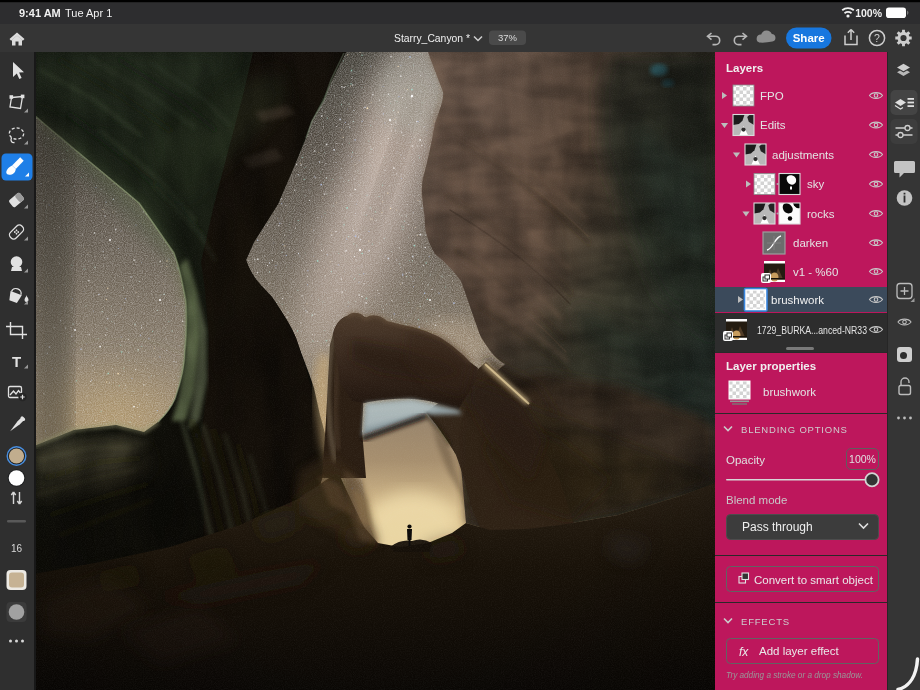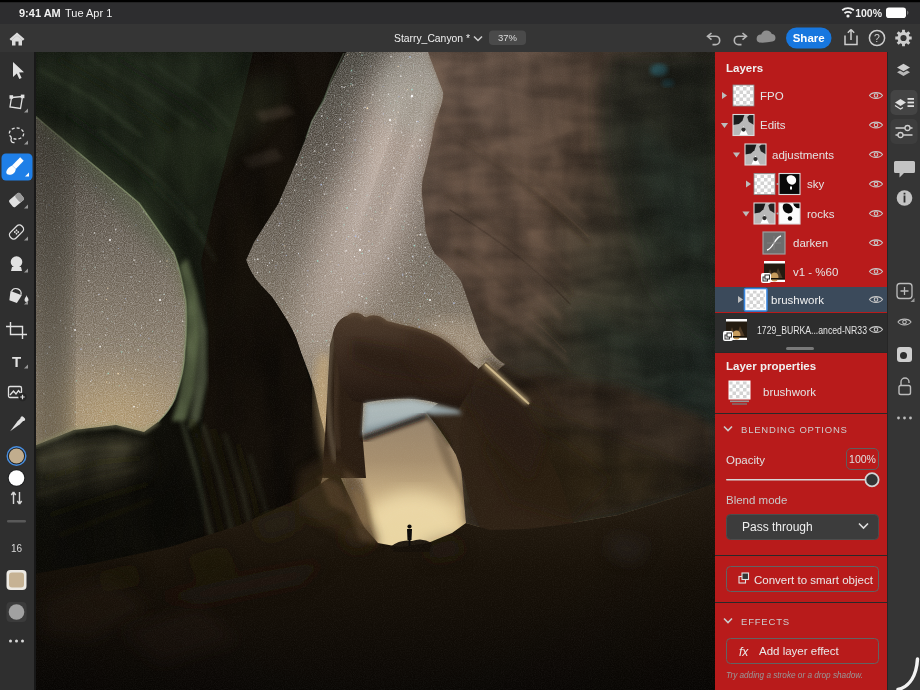--- a/index.html
+++ b/index.html
@@ -2019,21 +2019,21 @@
 
 <g fill="#0b0908">
 <circle cx="409.5" cy="526.5" r="2.1"></circle>
 <path d="M407,529 L412,529 L411.5,540 L410.5,540 L410.3,546 L408.7,546 L408.5,540 L407.5,540 Z"></path>
 </g>
 
 <rect x="34" y="52" width="681" height="638" fill="url(#vinG)"></rect>
 <rect x="34" y="52" width="681" height="638" filter="url(#grain)" opacity="0.05"></rect>
 <rect x="34" y="52" width="2" height="638" fill="#191919"></rect>
 </svg></div>
-  <div class="abs" style="left:715px;top:52px;width:172px;height:638px;background:#b91c1c;">
+  <div class="abs" style="left:715px;top:52px;width:172px;height:638px;background:#be185d;">
 <svg width="172" height="638" viewBox="0 0 172 638" xmlns="http://www.w3.org/2000/svg" style="position:absolute;left:0;top:0">
 <defs>
 <pattern id="ck" width="7" height="7" patternUnits="userSpaceOnUse">
 <rect width="7" height="7" fill="#ffffff"></rect>
             <rect width="3.5" height="3.5" fill="#d4d4d4"></rect>
             <rect x="3.5" y="3.5" width="3.5" height="3.5" fill="#d4d4d4"></rect>
 </pattern>
 </defs>
 <text x="11" y="20" font-size="11.5" font-weight="bold" fill="#f0f0f0">Layers</text>
 

